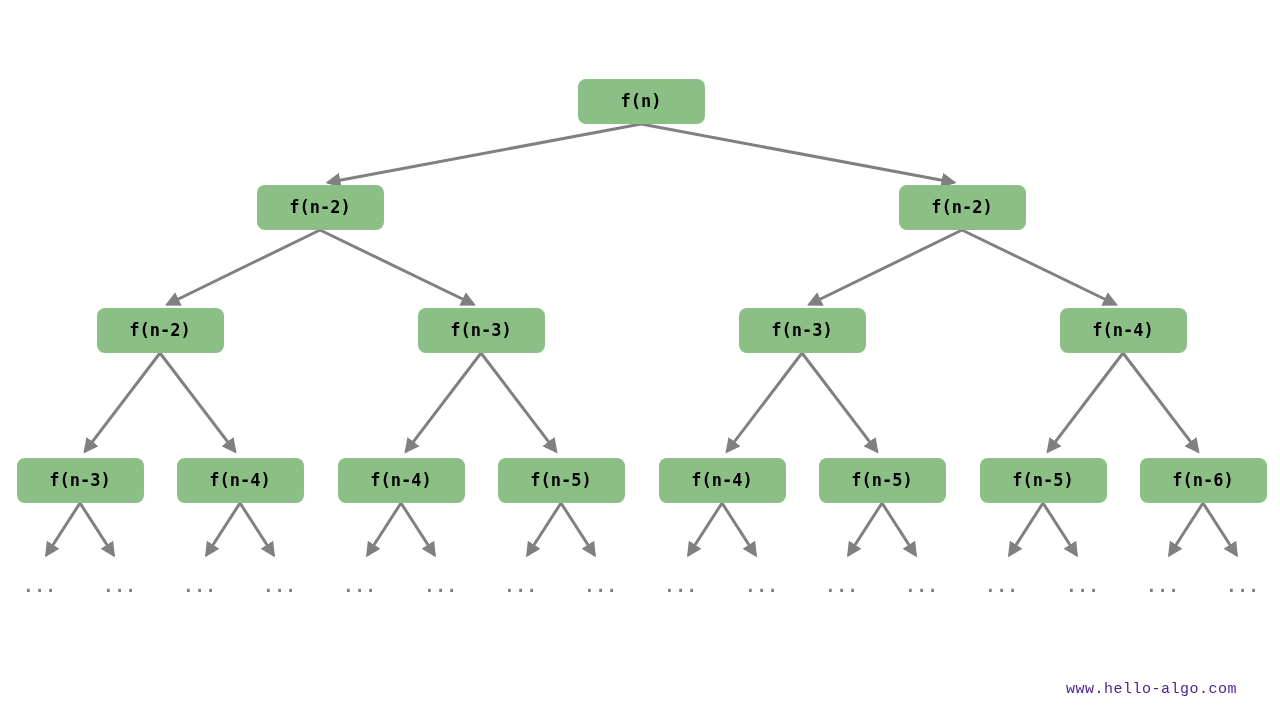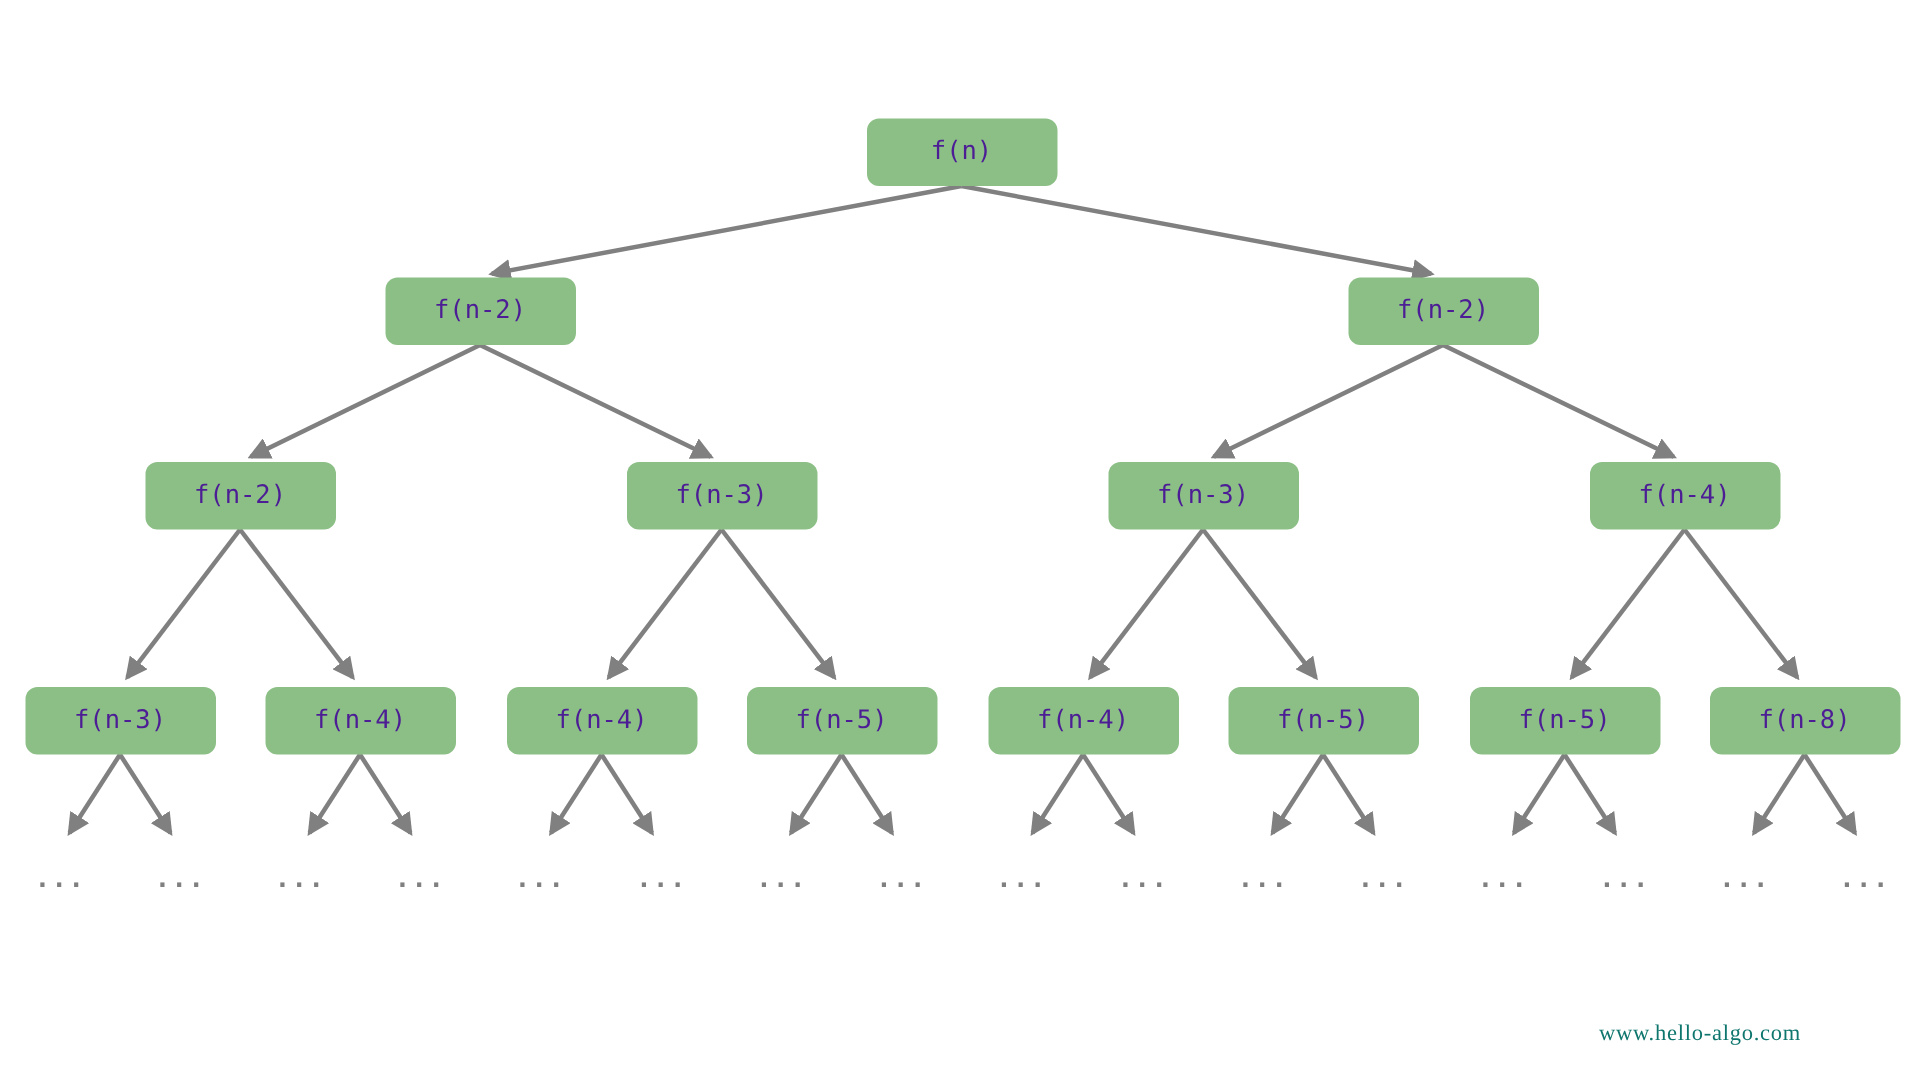--- a/index.html
+++ b/index.html
@@ -22,24 +22,24 @@
     left: 0;
     top: 0;
     width: 1280px;
     height: 720px;
   }
   .node {
     position: absolute;
     box-sizing: border-box;
     background: #8cbf85;
     border-radius: 8px;
-    color: #4c1d95;
+    color: #000000;
     font-family: "DejaVu Sans Mono", monospace;
     font-size: 17px;
-    font-weight: normal;
+    font-weight: bold;
     letter-spacing: 0px;
     display: flex;
     align-items: center;
     justify-content: center;
     white-space: nowrap;
     z-index: 2;
   }
   .dots {
     position: absolute;
     color: #808080;
@@ -48,22 +48,22 @@
     font-weight: bold;
     letter-spacing: 1px;
     display: flex;
     align-items: center;
     justify-content: center;
     white-space: nowrap;
     z-index: 2;
   }
   #watermark {
     position: absolute;
-    color: #0f766e;
-    font-family: Liberation Serif, serif;
+    color: #4c1d95;
+    font-family: Liberation Mono, monospace;
     font-size: 15px;
     letter-spacing: 0.5px;
     white-space: nowrap;
     z-index: 3;
   }
 </style>
 </head>
 <body>
 
 <div id="canvas">
@@ -116,21 +116,21 @@
       <div class="node" style="left: 417.5px; top: 307.5px; width: 127px; height: 45px; background: rgb(140, 191, 133);">f(n-3)</div>
       <div class="node" style="left: 738.5px; top: 307.5px; width: 127px; height: 45px; background: rgb(140, 191, 133);">f(n-3)</div>
       <div class="node" style="left: 1059.5px; top: 307.5px; width: 127px; height: 45px; background: rgb(140, 191, 133);">f(n-4)</div>
       <div class="node" style="left: 16.5px; top: 457.5px; width: 127px; height: 45px; background: rgb(140, 191, 133);">f(n-3)</div>
       <div class="node" style="left: 176.5px; top: 457.5px; width: 127px; height: 45px; background: rgb(140, 191, 133);">f(n-4)</div>
       <div class="node" style="left: 337.5px; top: 457.5px; width: 127px; height: 45px; background: rgb(140, 191, 133);">f(n-4)</div>
       <div class="node" style="left: 497.5px; top: 457.5px; width: 127px; height: 45px; background: rgb(140, 191, 133);">f(n-5)</div>
       <div class="node" style="left: 658.5px; top: 457.5px; width: 127px; height: 45px; background: rgb(140, 191, 133);">f(n-4)</div>
       <div class="node" style="left: 818.5px; top: 457.5px; width: 127px; height: 45px; background: rgb(140, 191, 133);">f(n-5)</div>
       <div class="node" style="left: 979.5px; top: 457.5px; width: 127px; height: 45px; background: rgb(140, 191, 133);">f(n-5)</div>
-      <div class="node" style="left: 1139.5px; top: 457.5px; width: 127px; height: 45px; background: rgb(140, 191, 133);">f(n-8)</div>
+      <div class="node" style="left: 1139.5px; top: 457.5px; width: 127px; height: 45px; background: rgb(140, 191, 133);">f(n-6)</div>
       <div class="dots" style="left: 10px; top: 574px; width: 60px; height: 24px; color: rgb(128, 128, 128);">...</div>
       <div class="dots" style="left: 90px; top: 574px; width: 60px; height: 24px; color: rgb(128, 128, 128);">...</div>
       <div class="dots" style="left: 170px; top: 574px; width: 60px; height: 24px; color: rgb(128, 128, 128);">...</div>
       <div class="dots" style="left: 250px; top: 574px; width: 60px; height: 24px; color: rgb(128, 128, 128);">...</div>
       <div class="dots" style="left: 330px; top: 574px; width: 60px; height: 24px; color: rgb(128, 128, 128);">...</div>
       <div class="dots" style="left: 411px; top: 574px; width: 60px; height: 24px; color: rgb(128, 128, 128);">...</div>
       <div class="dots" style="left: 491px; top: 574px; width: 60px; height: 24px; color: rgb(128, 128, 128);">...</div>
       <div class="dots" style="left: 571px; top: 574px; width: 60px; height: 24px; color: rgb(128, 128, 128);">...</div>
       <div class="dots" style="left: 651px; top: 574px; width: 60px; height: 24px; color: rgb(128, 128, 128);">...</div>
       <div class="dots" style="left: 732px; top: 574px; width: 60px; height: 24px; color: rgb(128, 128, 128);">...</div>

